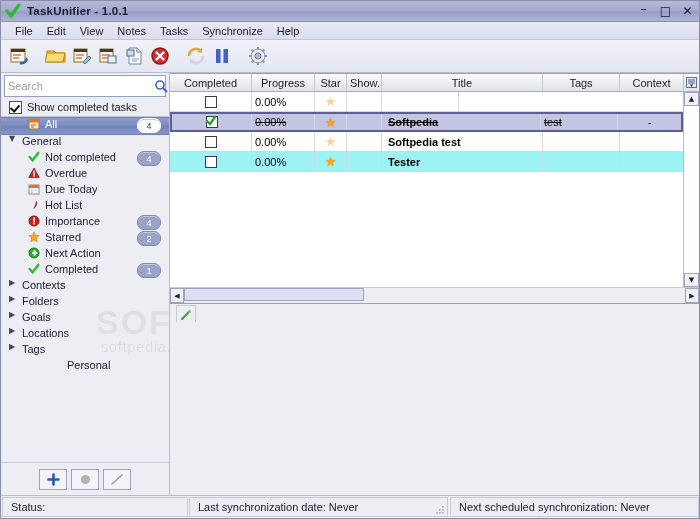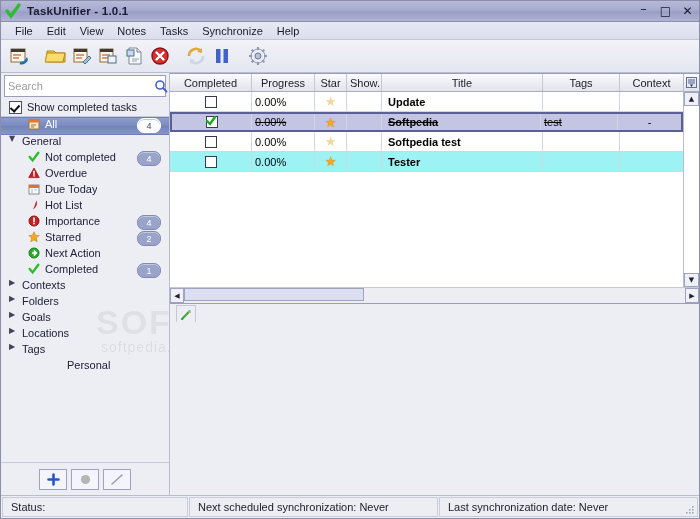--- a/index.html
+++ b/index.html
@@ -496,21 +496,20 @@
 
               <div class="trow">
                 <div class="td c" style="width:82px;flex:0 0 82px;">
                   <span class="cbox"></span>
                 </div>
                 <div class="td" style="width:63px;flex:0 0 63px;">0.00%</div>
                 <div class="td c" style="width:32px;flex:0 0 32px;">
                   <span class="star off">★</span>
                 </div>
                 <div class="td" style="width:35px;flex:0 0 35px;"></div>
-                <div class="td title" style="flex:1 1 auto;">Update</div>
                 <div class="td" style="width:77px;flex:0 0 77px;"></div>
                 <div class="td" style="width:63px;flex:0 0 63px;border-right:0;"></div>
               </div>
 
               <div class="trow sel">
                 <div class="td c" style="width:80px;flex:0 0 80px;">
                   <span class="cbox checked">
                     <svg width="10" height="10" viewBox="0 0 10 10" style="position:absolute;left:-1px;top:-1px;">
                       <path d="M1 5 L4 8 L9 1" stroke="#1fa81f" stroke-width="2.4" fill="none" stroke-linecap="round"></path>
                     </svg>
@@ -591,26 +590,26 @@
           </div>
         </div>
         <div class="detbody"></div>
       </div>
 
     </div>
   </div>
 
   <div class="statusbar">
     <div class="stcell a">Status:</div>
-    <div class="stcell b">Next scheduled synchronization: Never</div>
     <div class="stcell c">Last synchronization date: Never<svg class="grip" viewBox="0 0 10 10">
         <g fill="#6d7089">
           <rect x="7" y="7" width="1.6" height="1.6"></rect>
           <rect x="4" y="7" width="1.6" height="1.6"></rect>
           <rect x="7" y="4" width="1.6" height="1.6"></rect>
           <rect x="1" y="7" width="1.6" height="1.6"></rect>
           <rect x="4" y="4" width="1.6" height="1.6"></rect>
           <rect x="7" y="1" width="1.6" height="1.6"></rect>
         </g>
       </svg></div>
+    <div class="stcell b">Next scheduled synchronization: Never</div>
   </div>
 
 </div>
 
 </body></html>

